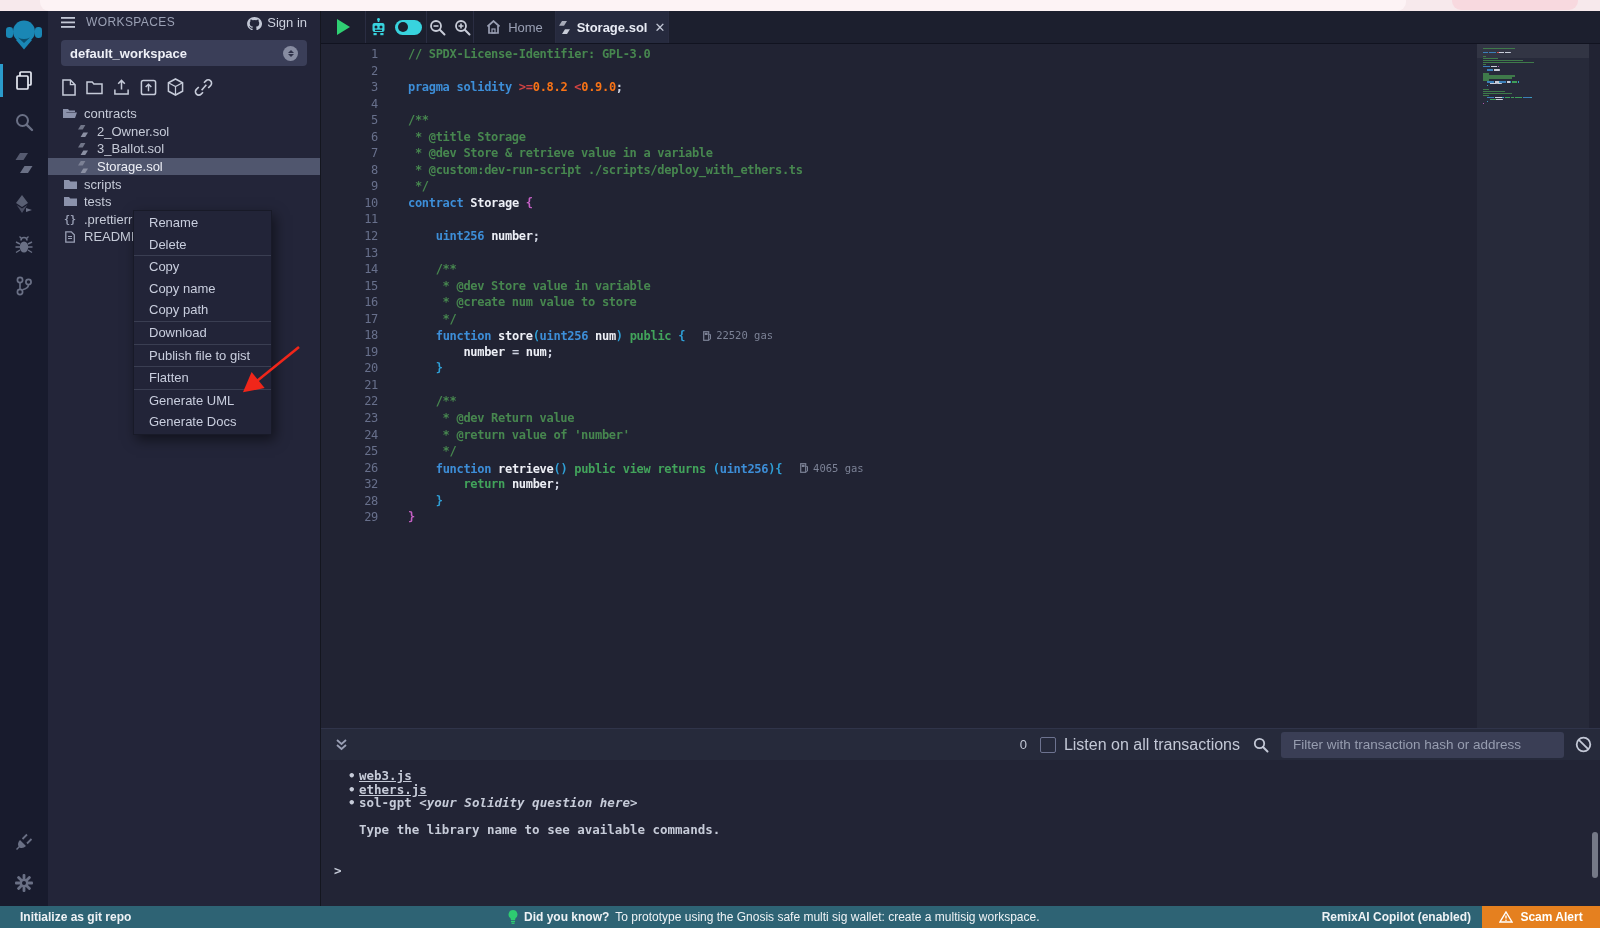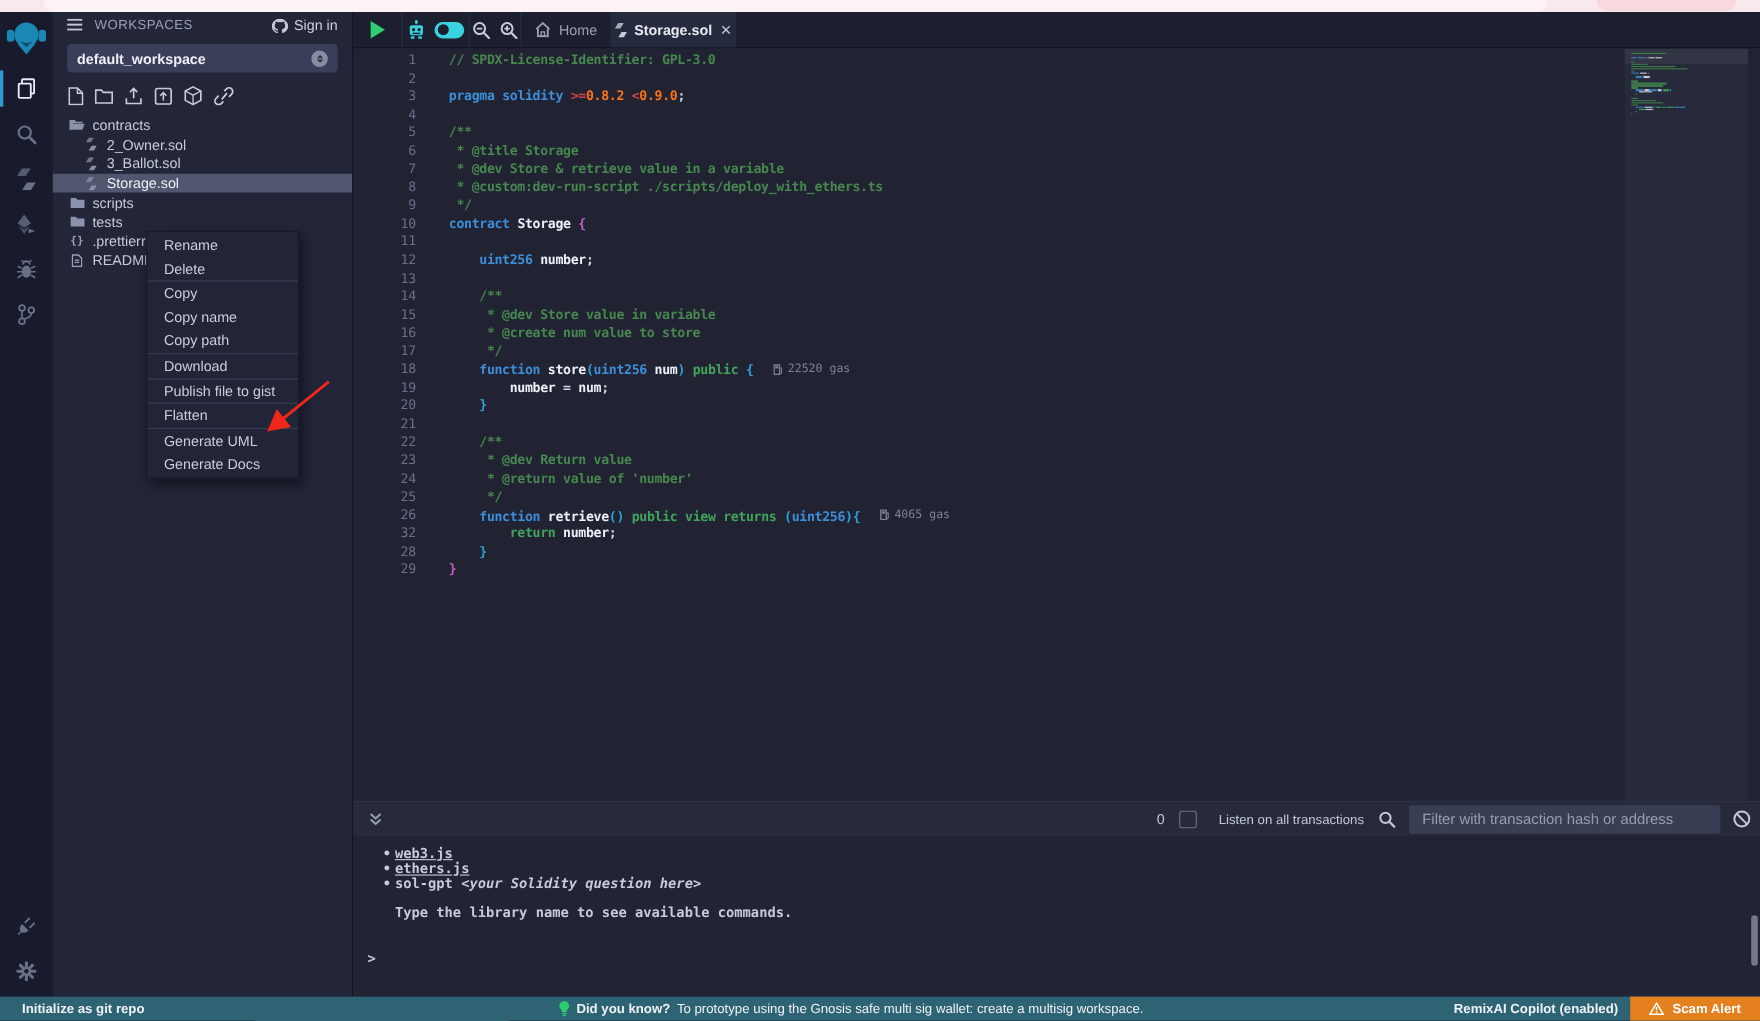--- a/index.html
+++ b/index.html
@@ -73,21 +73,21 @@
 .tk-gas{color:#7c8296;font-weight:400;font-size:10.5px;letter-spacing:0;margin-left:18px;display:inline-flex;align-items:center;gap:4px}
 #minimap{position:absolute;left:1156px;top:0;width:112px;height:684px;background:#272a3a}
 .mm-slider{position:absolute;left:0;top:0;width:112px;height:14px;background:rgba(255,255,255,.055)}
 .mm-line{position:absolute;left:6px;height:1.4px;display:flex}
 .mm-seg{height:1.4px;display:inline-block}
 
 #termbar{position:absolute;left:0;top:717px;width:1280px;height:32px;background:#262a3b;border-top:1px solid #30344a;display:flex;align-items:center;padding:0 9px 0 14px}
 #termbar .right{margin-left:auto;display:flex;align-items:center}
 .tb-badge{color:#c3c8d6;font-size:13px}
 .tb-check{width:16px;height:16px;border:1.5px solid #6d7390;border-radius:2px;margin-left:13px}
-.tb-listen{color:#c3c8d6;font-size:12px;margin-left:20px}
+.tb-listen{color:#c3c8d6;font-size:16px;margin-left:8px}
 .tb-search{margin-left:13px}
 #filterinput{margin-left:12px;width:283px;height:26px;background:#3a3e55;border:none;border-radius:3px;color:#d3d7e2;font-size:13.5px;font-family:"Liberation Sans",sans-serif;padding:0 12px;outline:none}
 #filterinput::placeholder{color:#979db0}
 .tb-block{margin-left:11px}
 
 #terminal{position:absolute;left:0;top:749px;width:1280px;height:146px;background:#222435;font-family:"DejaVu Sans Mono",monospace;font-size:12.5px;font-weight:600;color:#c6cbd8;padding-top:9px}
 .tline{height:13.6px;line-height:13.6px;padding-left:38px;white-space:pre}
 .tline.bullet{padding-left:27px}
 .tline.prompt{padding-left:13px}
 .tline .bdot{display:inline-block;width:11px}

